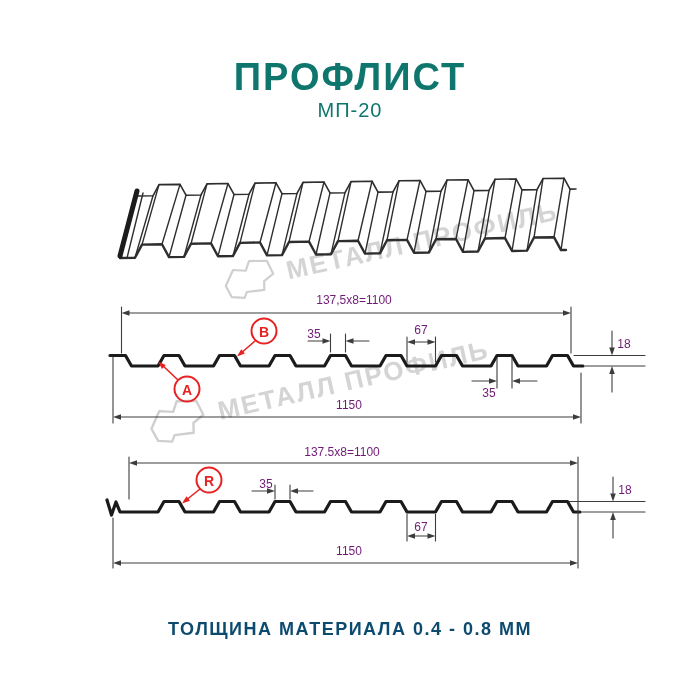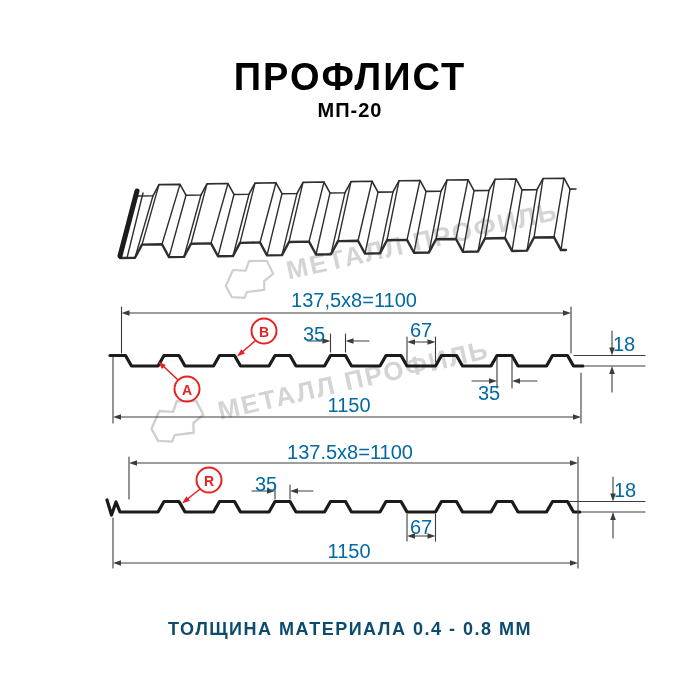--- a/index.html
+++ b/index.html
@@ -1,23 +1,23 @@
 <!DOCTYPE html>
 <html><head>
 <meta charset="utf-8">
 <style>
   html,body{margin:0;padding:0;background:#ffffff;}
   .canvas{position:relative;width:700px;height:700px;background:#fff;overflow:hidden;
           font-family:"Liberation Sans",sans-serif;}
   svg.layer{position:absolute;left:0;top:0;}
-  .txt{position:absolute;transform:translate(-50%,-50%);white-space:nowrap;color:#000000;}
+  .txt{position:absolute;transform:translate(-50%,-50%);white-space:nowrap;color:#0f766e;}
   .title{font-size:38px;font-weight:800;letter-spacing:2px;}
-  .subtitle{font-size:20px;font-weight:700;letter-spacing:1px;}
+  .subtitle{font-size:20px;font-weight:400;letter-spacing:1px;}
   .footer{font-size:18px;font-weight:600;letter-spacing:1.5px;color:#0c4a6e;}
-  .dim{font-size:20px;color:#0369a1;}
+  .dim{font-size:12px;color:#701a75;}
   .badge{position:absolute;transform:translate(-50%,-50%);width:23px;height:23px;
          border:2.5px solid #e62222;border-radius:50%;color:#e62222;font-size:14px;
          font-weight:bold;display:flex;align-items:center;justify-content:center;}
   .wm{position:absolute;display:flex;align-items:center;gap:10px;transform-origin:left center;
       color:#d4d4d4;font-size:26px;font-weight:bold;letter-spacing:2px;white-space:nowrap;}
   .wm1{left:222px;top:262px;transform:rotate(-12.5deg);}
   .wm2{left:146px;top:405px;transform:rotate(-13deg);}
   .wm svg{flex:0 0 auto;}
 </style>
 </head>
@@ -151,21 +151,21 @@
   <div class="txt title" style="left:350px;top:77px;">ПРОФЛИСТ</div>
   <div class="txt subtitle" style="left:350px;top:110px;">МП-20</div>
 
   <div class="txt dim" style="left:354px;top:300px;">137,5x8=1100</div>
   <div class="txt dim" style="left:314px;top:334px;">35</div>
   <div class="txt dim" style="left:421px;top:330px;">67</div>
   <div class="txt dim" style="left:624px;top:344px;">18</div>
   <div class="txt dim" style="left:489px;top:393px;">35</div>
   <div class="txt dim" style="left:349px;top:405px;">1150</div>
 
-  <div class="txt dim" style="left:350px;top:452px;">137.5x8=1100</div>
+  <div class="txt dim" style="left:342px;top:452px;">137.5x8=1100</div>
   <div class="txt dim" style="left:266px;top:484px;">35</div>
   <div class="txt dim" style="left:421px;top:527px;">67</div>
   <div class="txt dim" style="left:625px;top:490px;">18</div>
   <div class="txt dim" style="left:349px;top:551px;">1150</div>
 
   <div class="badge" style="left:187px;top:389px;">A</div>
   <div class="badge" style="left:264px;top:331px;">B</div>
   <div class="badge" style="left:209px;top:480px;">R</div>
 
   <div class="txt footer" style="left:350px;top:629px;">ТОЛЩИНА МАТЕРИАЛА 0.4 - 0.8 ММ</div>

